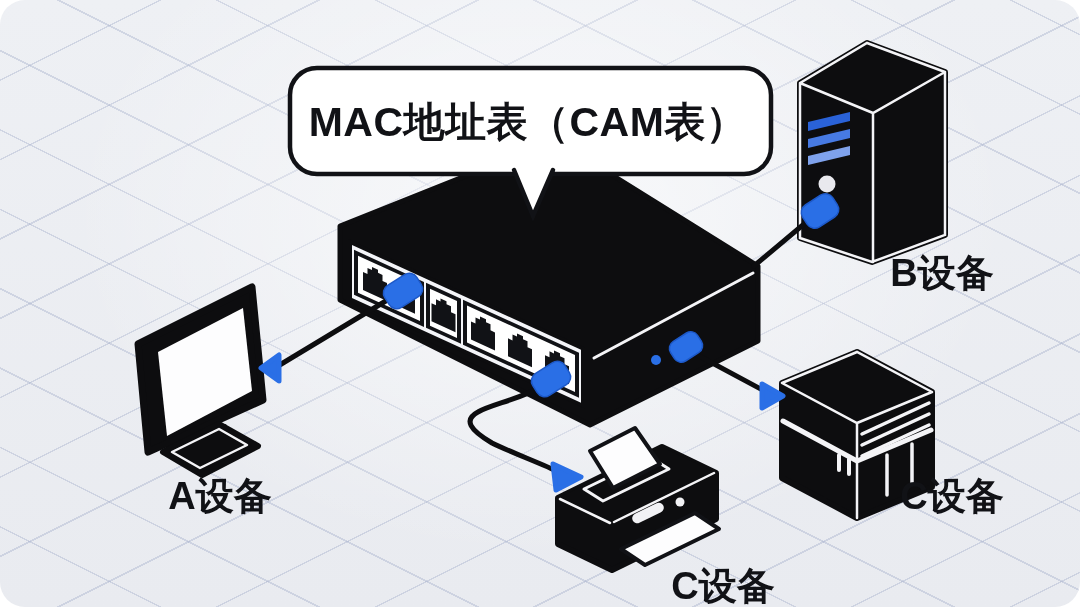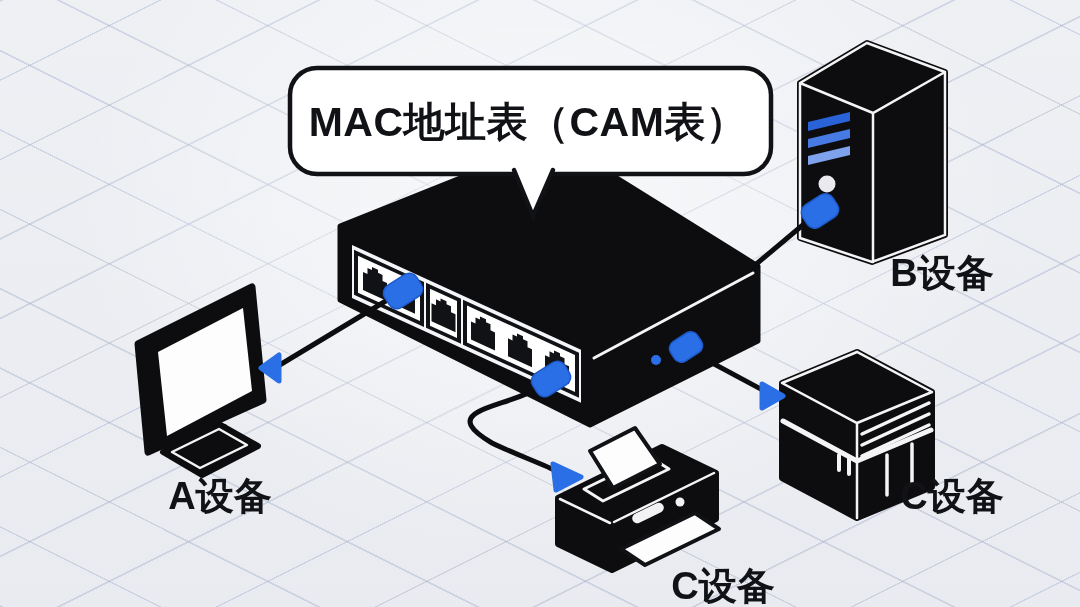--- a/index.html
+++ b/index.html
@@ -7,20 +7,21 @@
   .canvas{
     position:relative;
     width:1080px;height:607px;
     overflow:hidden;
     background-color:#edeff3;
     background-image:
       radial-gradient(ellipse at 50% 35%, rgba(255,255,255,.65) 0%, rgba(255,255,255,0) 62%),
       repeating-linear-gradient(26.57deg, rgba(164,174,202,.40) 0px, rgba(164,174,202,.40) 1.6px, transparent 1.6px, transparent 71px),
       repeating-linear-gradient(153.43deg, rgba(164,174,202,.40) 0px, rgba(164,174,202,.40) 1.6px, transparent 1.6px, transparent 71px),
       linear-gradient(180deg,#eef0f4 0%,#e9ebf0 100%);
+    border-radius: 25px;
   }
   svg{display:block;}
   .lbl{font-family:"Liberation Sans","DejaVu Sans",sans-serif;font-weight:700;fill:#111216;}
   .cable{fill:none;stroke:#0d0d0f;stroke-width:5;stroke-linecap:round;}
   .wedge{fill:#2a6fe6;stroke:#2a6fe6;stroke-width:5;stroke-linejoin:round;}
   .plug{fill:#2a6fe6;stroke:#1d59c9;stroke-width:1.5;}
   .wline{stroke:#f4f4f7;stroke-linecap:round;fill:none;}
 </style>
 </head>
 <body>

